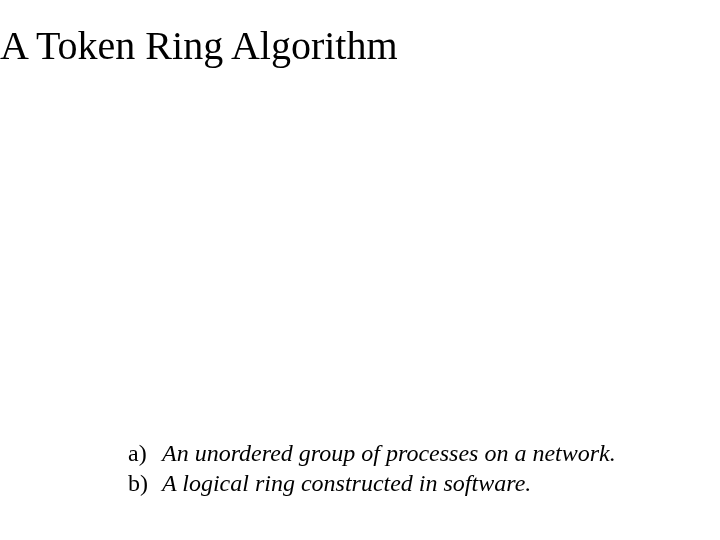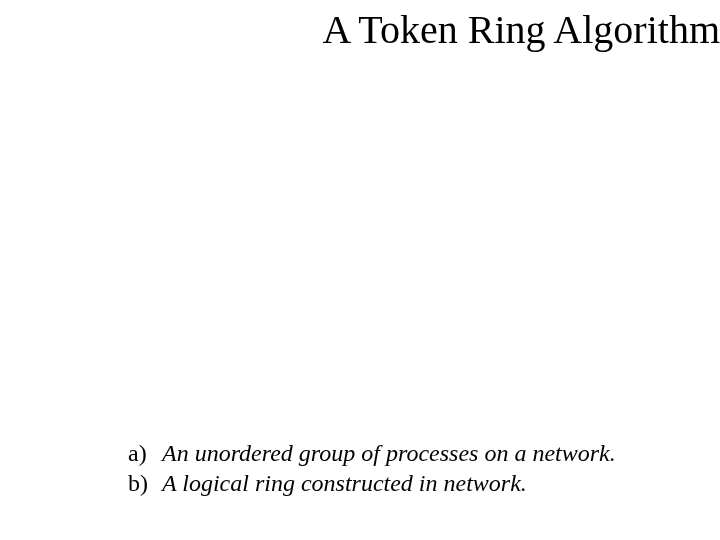--- a/index.html
+++ b/index.html
@@ -12,24 +12,24 @@
     color: #000;
     overflow: hidden;
   }
   .slide {
     position: relative;
     width: 720px;
     height: 540px;
   }
   .title {
     position: absolute;
-    top: 6px;
+    top: 22px;
     left: 0;
     width: 100%;
-    text-align: right;
+    text-align: left;
     font-size: 40px;
     font-weight: 400;
   }
   .list {
     position: absolute;
     left: 128px;
     top: 438px;
     font-size: 24px;
     line-height: 1.25;
   }
@@ -51,16 +51,16 @@
 <div class="slide">
   <div class="title">A Token Ring Algorithm</div>
 
   <div class="list">
     <div class="list-row">
       <span class="marker">a)</span>
       <span class="item-text">An unordered group of processes on a network.</span>
     </div>
     <div class="list-row">
       <span class="marker">b)</span>
-      <span class="item-text">A logical ring constructed in network.</span>
+      <span class="item-text">A logical ring constructed in software.</span>
     </div>
   </div>
 </div>
 
 </body></html>

